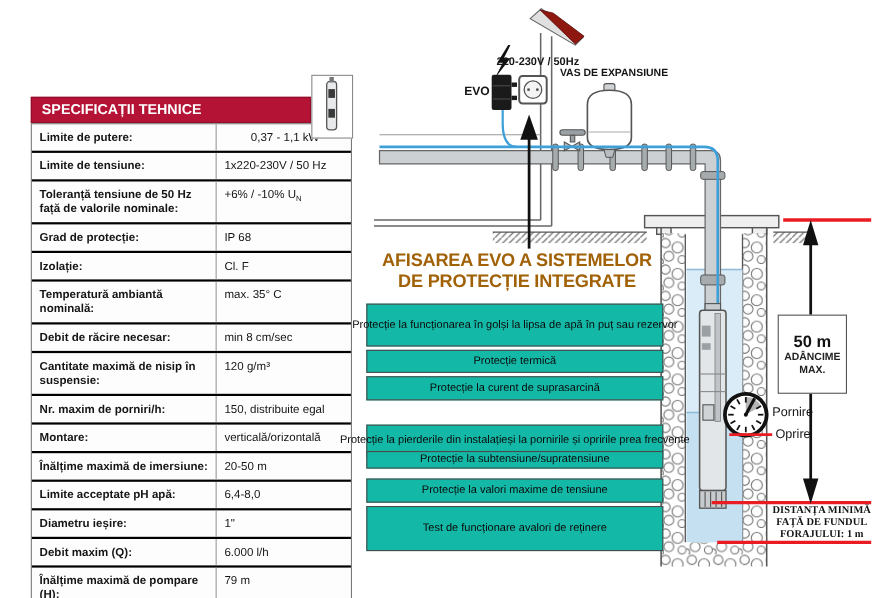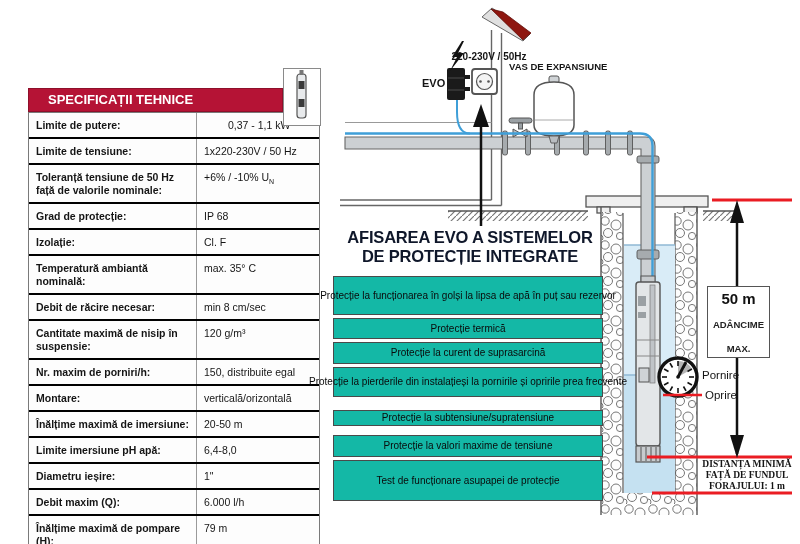--- a/index.html
+++ b/index.html
@@ -3,51 +3,51 @@
 <meta charset="utf-8">
 <style>
   html,body{margin:0;padding:0;background:#fff;}
   .stage{position:relative;width:800px;height:544px;background:#fff;overflow:hidden;
          font-family:"Liberation Sans",sans-serif;color:#111;}
   .abs{position:absolute;}
 
   
   .spec-header{position:absolute;left:28px;top:88px;width:255px;height:24px;
     background:#b51335;border:1px solid #8e0f2a;box-sizing:border-box;
-    color:#fff;font-size:13px;font-weight:bold;line-height:22px;padding-left:19px;}
+    color:#fff;font-size:13px;font-weight:bold;line-height:22px;padding-left:9px;}
   .pump-box{position:absolute;left:283px;top:68px;width:38px;height:58px;
     background:#fff;border:1.5px solid #8a8a8a;box-sizing:border-box;z-index:3;}
   .spec-table{position:absolute;left:28px;top:112px;width:292px;
     border:1.5px solid #7a7a7a;box-sizing:border-box;background:#fdfdfd;}
   .spec-row{display:grid;grid-template-columns:168px 1fr;border-top:2px solid #000000;}
   .spec-row:first-child{border-top:none;gap:24px;}
   .cell{padding:6px 7px 5px 7px;font-size:10.5px;line-height:13px;color:#151515;}
   .cell.l{font-weight:bold;border-right:1px solid #9a9a9a;}
   .cell sub{font-size:7px;}
 
   
   .prot-title{position:absolute;left:336px;top:228px;width:268px;text-align:center;
-    color:#0f172a;font-weight:bold;font-size:16.5px;line-height:19px;letter-spacing:-0.2px;}
+    color:#a16207;font-weight:bold;font-size:16.5px;line-height:19px;letter-spacing:-0.2px;}
   .pbox{position:absolute;left:333px;width:270px;background:#14b8a6;border:1.6px solid #4a4a4a;
     box-sizing:border-box;display:flex;justify-content:center;align-items:center;
     text-align:center;font-size:10px;line-height:17.5px;color:#0a0a0a;}
   .pbox span{white-space:nowrap;}
   .pbox span:empty{display:none;}
   .pb1{top:276px;height:39px}.pb2{top:318px;height:21px}.pb3{top:342px;height:22px}
-  .pb4{top:367px;height:30px}.pb5{top:410px;height:16px}.pb6{top:435px;height:22px}
+  .pb4{top:386px;height:30px}.pb5{top:410px;height:16px}.pb6{top:435px;height:22px}
   .pb7{top:460px;height:41px}
 
   
   .lbl{position:absolute;color:#151515;white-space:nowrap;}
   .power-lbl{left:415px;top:51px;width:90px;text-align:center;font-size:10px;font-weight:bold;margin-left:29px;}
   .evo-lbl{left:422px;top:77px;font-size:11px;font-weight:bold;}
   .vessel-lbl{left:509px;top:61px;width:90px;text-align:right;font-size:9.5px;font-weight:bold;}
   .depth-box{position:absolute;left:707px;top:286px;width:63px;height:72px;background:#fff;
     border:1.5px solid #555;box-sizing:border-box;display:flex;flex-direction:column;
-    justify-content:center;align-items:center;text-align:center;z-index:2;gap:12px;}
+    justify-content:center;align-items:center;text-align:center;z-index:2;}
   .depth-box .big{font-size:15px;font-weight:bold;line-height:17px;}
   .depth-box .small{font-size:9.5px;line-height:12px;font-weight:bold;color:#222;}
   .pornire-lbl{left:702px;top:369px;font-size:11.5px;text-align:center;}
   .oprire-lbl{left:705px;top:389px;font-size:11.5px;}
   .distance-lbl{position:absolute;left:699px;top:459px;width:96px;text-align:center;
     font-size:9.5px;font-weight:bold;line-height:11px;color:#151515;font-family:Liberation Serif, serif;}
   .distance-lbl span{display:block;white-space:nowrap;}
 </style>
 </head>
 <body>
@@ -263,21 +263,21 @@
       </div>
     <div class="spec-row">
         <div class="cell l">Montare:</div>
         <div class="cell v">verticală/orizontală</div>
       </div>
     <div class="spec-row">
         <div class="cell l">Înălțime maximă de imersiune:</div>
         <div class="cell v">20-50 m</div>
       </div>
     <div class="spec-row">
-        <div class="cell l">Limite imersiune pH apă:</div>
+        <div class="cell l">Limite acceptate pH apă:</div>
         <div class="cell v">6,4-8,0</div>
       </div>
     <div class="spec-row">
         <div class="cell l">Diametru ieșire:</div>
         <div class="cell v">1"</div>
       </div>
     <div class="spec-row">
         <div class="cell l">Debit maxim (Q):</div>
         <div class="cell v">6.000 l/h</div>
       </div>
@@ -306,21 +306,21 @@
       <span>și la pornirile și opririle prea frecvente</span>
     </div>
   <div class="pbox pb5">
       <span>Protecție la subtensiune/supratensiune</span>
     </div>
   <div class="pbox pb6">
       <span>Protecție la valori maxime de tensiune</span>
     </div>
   <div class="pbox pb7">
       <span>Test de funcționare a</span>
-      <span>supapei de protecție</span>
+      <span>valori de reținere</span>
     </div>
 
   <div class="lbl power-lbl">220-230V / 50Hz</div>
   <div class="lbl evo-lbl">EVO</div>
   <div class="lbl vessel-lbl">VAS DE EXPANSIUNE</div>
 
   <div class="depth-box">
     <span class="big">50 m</span>
     <span class="small">ADÂNCIME</span>
     <span class="small">MAX.</span>

